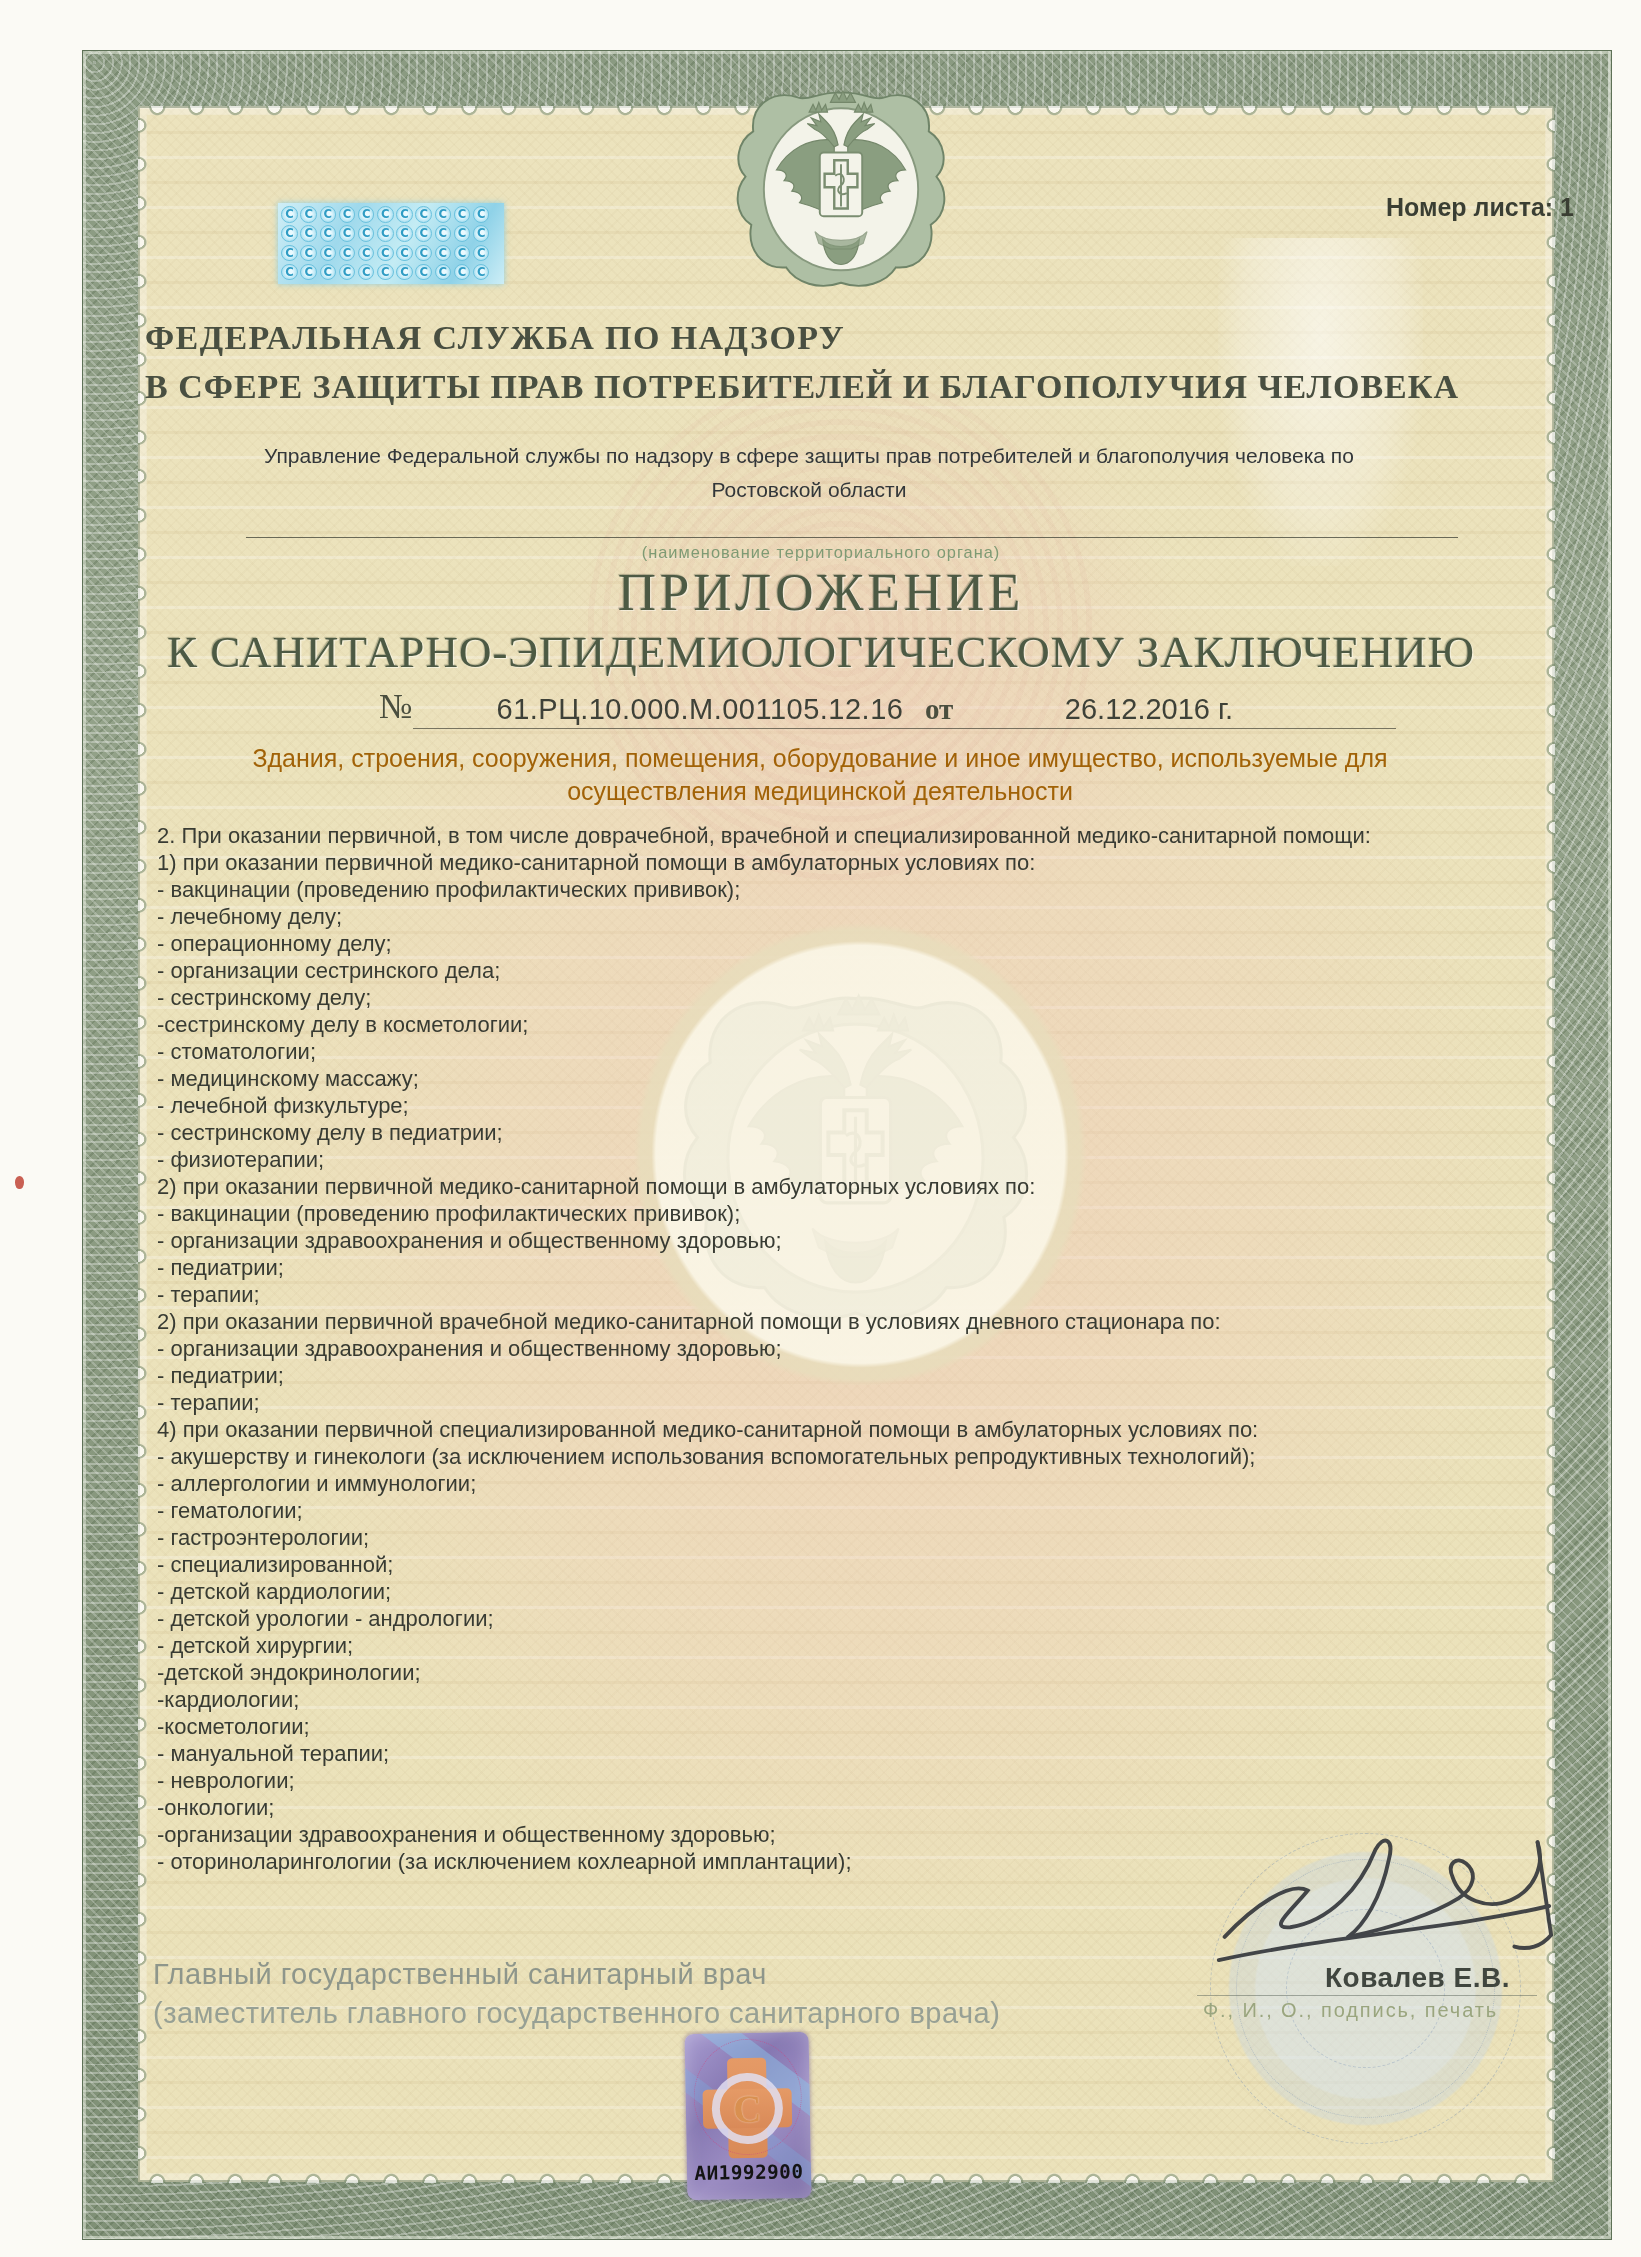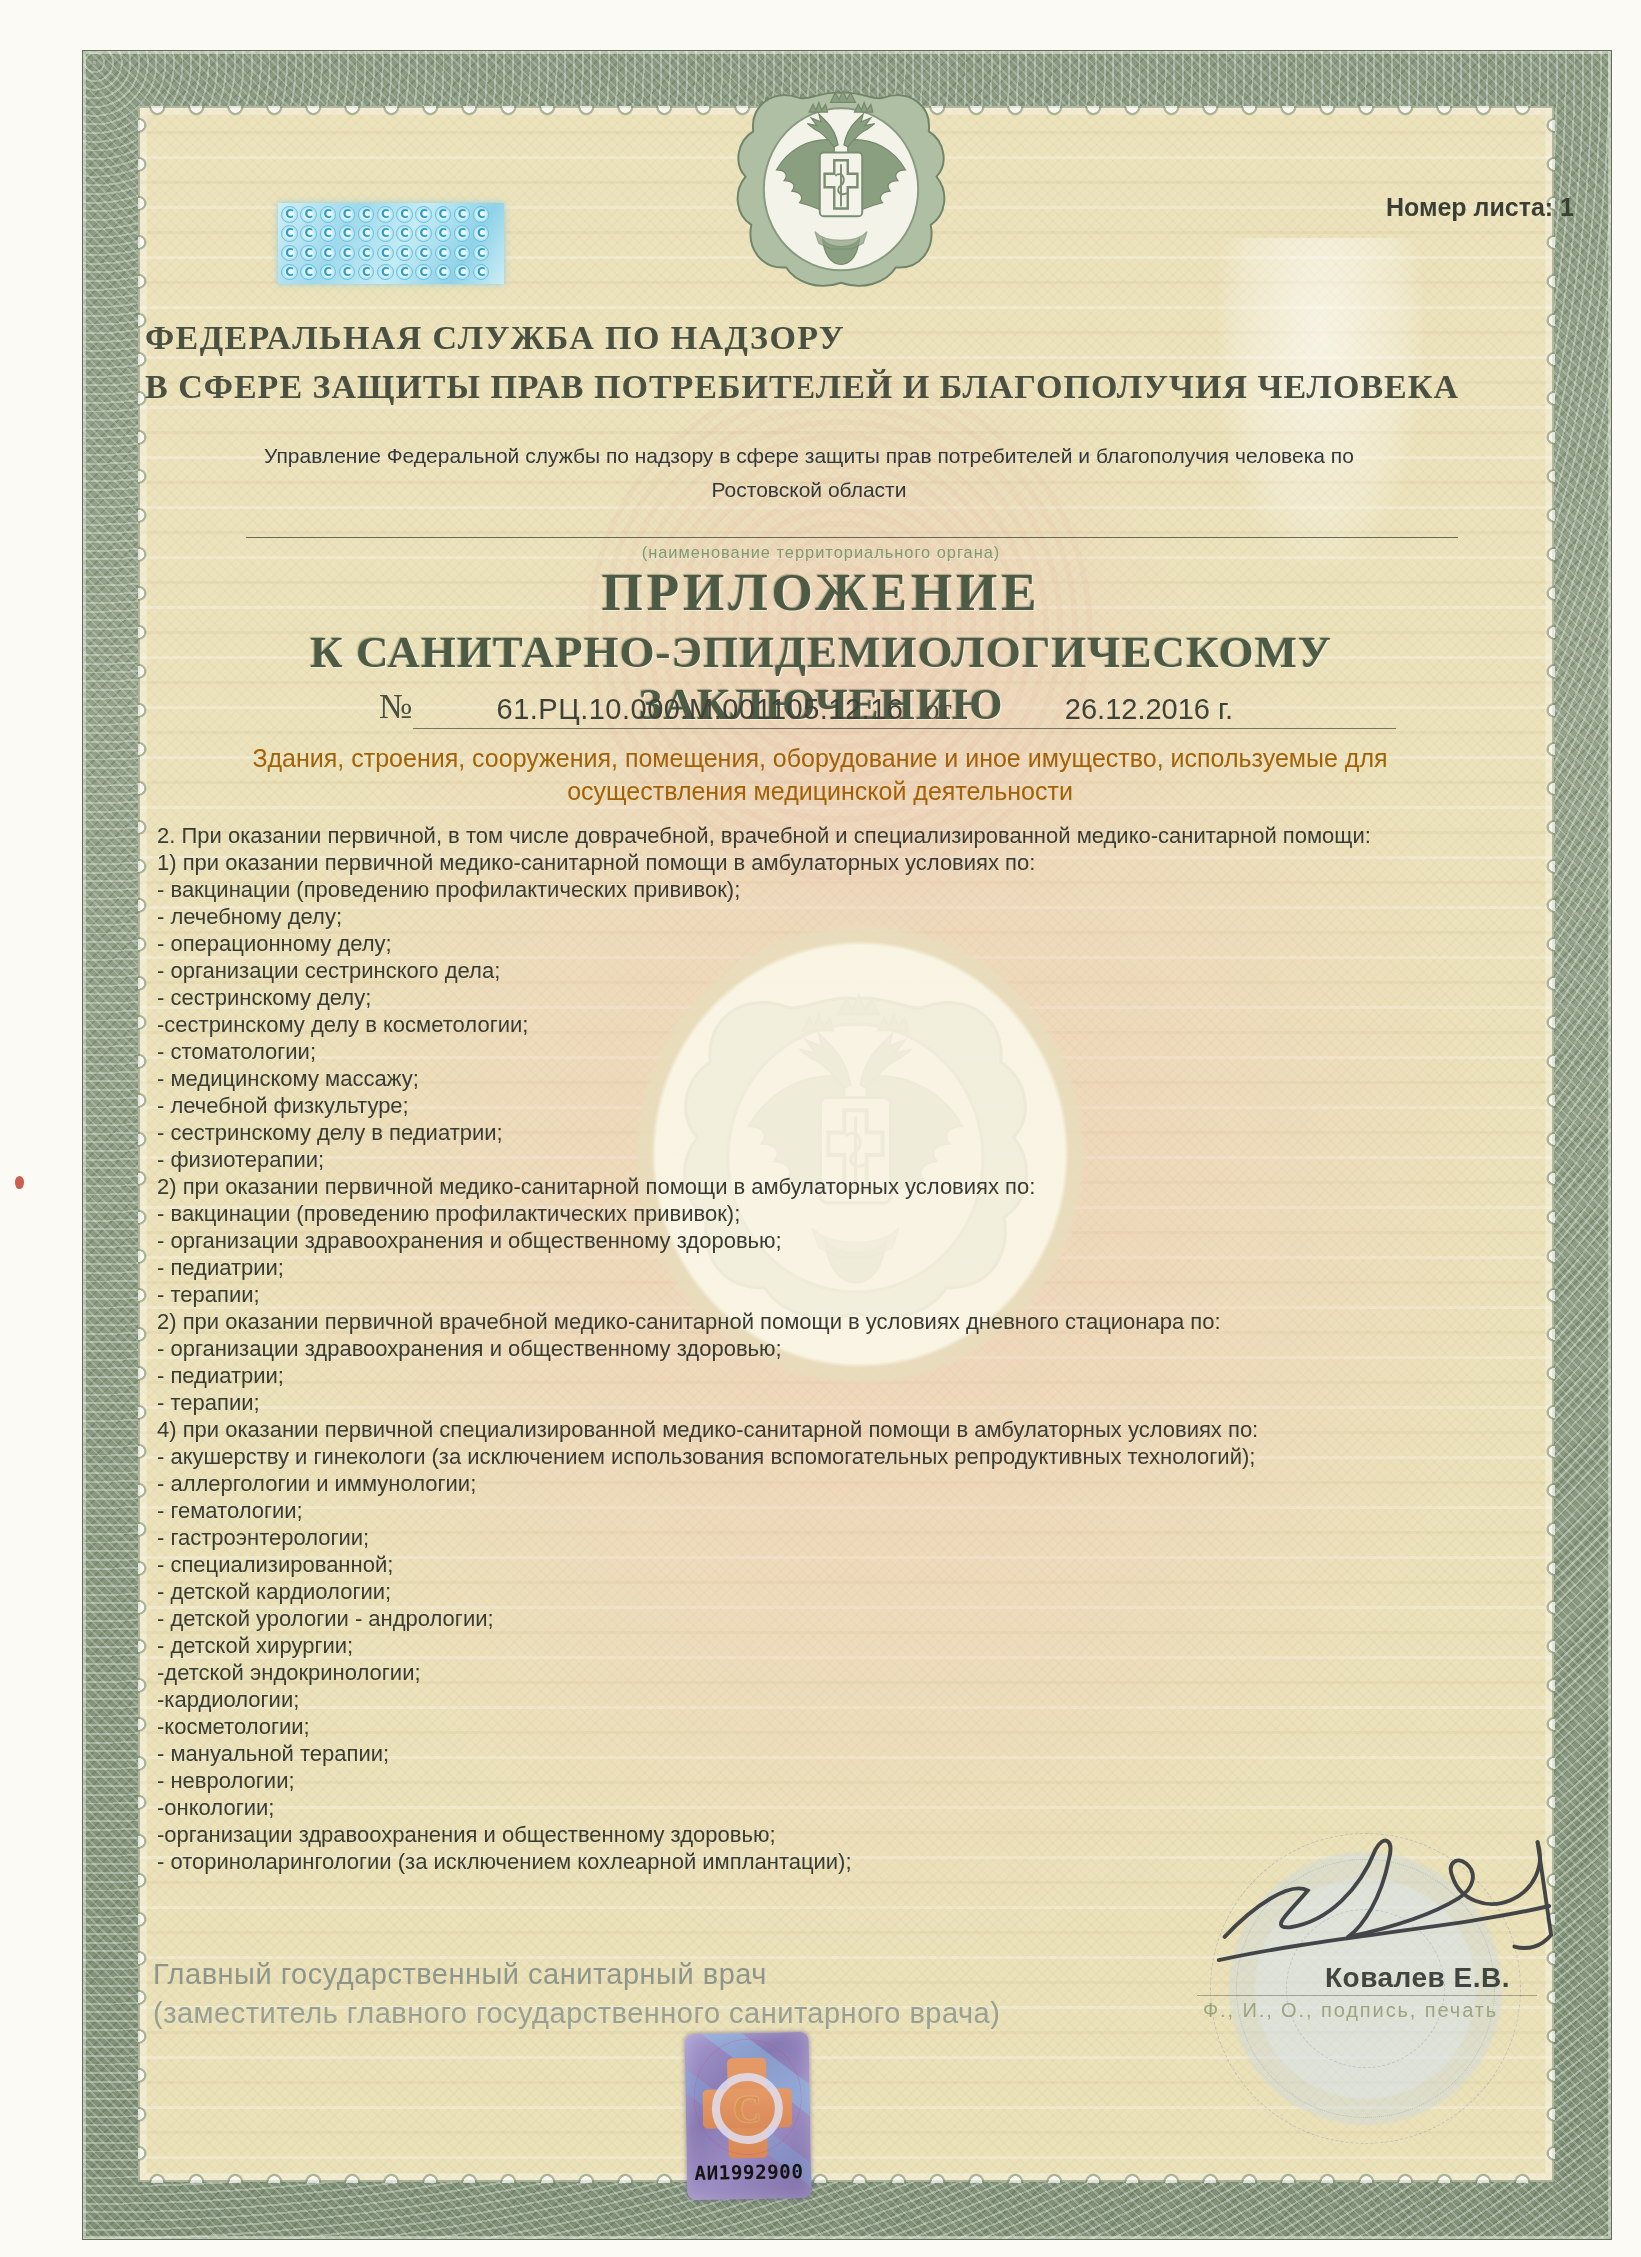--- a/index.html
+++ b/index.html
@@ -49,28 +49,28 @@
   .emblem{left:730px;top:87px;width:222px;height:217px;}
 
   
   .sheetnum{left:1376px;top:193px;width:198px;text-align:right;font-size:25px;font-weight:bold;color:#3a3e33;}
   .hdr{left:145px;top:319px;width:1352px;color:#494f41;font-family:Liberation Serif, serif;font-weight:bold;}
   .hdr .l1{font-size:34px;letter-spacing:1.4px;}
   .hdr .l2{font-size:34px;letter-spacing:1px;margin-top:10.6px;}
   .dept{left:162px;top:439px;width:1294px;text-align:center;font-size:21px;color:#33373a;line-height:34px;}
   .rule{left:246px;top:537px;width:1212px;border-top:1.9px solid rgba(62,64,54,0.75);}
   .rule-caption{left:145px;top:543px;width:1352px;text-align:center;font-size:16.4px;color:#7e9a74;letter-spacing:1px;}
-  .title{left:145px;top:562px;width:1352px;text-align:center;font-family:"Liberation Serif",serif;font-weight:bold;color:#4d5a44;
+  .title{left:145px;top:562px;width:1352px;text-align:center;font-family:"Liberation Serif",serif;font-weight:normal;color:#4d5a44;
     text-shadow:1.4px 1.4px 0 rgba(255,255,250,0.45), -1px -1px 1px rgba(58,70,48,0.35);}
   .title .t1{font-size:53px;letter-spacing:3.9px;}
   .title .t2{font-size:45px;letter-spacing:1px;margin-top:3.9px;}
   .no-sign{left:379px;top:687px;font-family:"Liberation Serif",serif;font-size:35px;color:#4a4e3e;}
   .num-underline{left:413px;top:728px;width:983px;border-top:1.4px solid rgba(70,70,58,0.7);}
   .doc-number{left:483px;top:693px;width:434px;text-align:center;font-size:29px;color:#3e4138;letter-spacing:0.5px;}
-  .ot-sign{left:925px;top:693px;font-family:"Liberation Serif",serif;font-size:29px;color:#4a4e3e;}
+  .ot-sign{left:925px;top:693px;font-family:"Liberation Serif",serif;font-size:29px;color:#4a4e3e;font-weight:bold;}
   .doc-date{left:1004px;top:693px;width:290px;text-align:center;font-size:29px;color:#3e4138;}
   .subject{left:183px;top:742px;width:1274px;text-align:center;font-size:25px;color:#a16207;line-height:33px;}
   .bodylist{left:157px;top:823px;width:1381px;font-size:22px;color:#383b33;}
   .body-line{height:27px;white-space:nowrap;}
   .foot1{left:153px;top:1958px;font-size:29px;color:#8e968b;letter-spacing:0.5px;}
   .foot2{left:153px;top:1997px;font-size:29px;color:#97a094;letter-spacing:0.5px;}
 
   
   .stamp{left:1210px;top:1833px;width:311px;height:311px;border-radius:50%;
     background:radial-gradient(circle, rgba(212,226,240,0.55) 0 50%, rgba(196,214,233,0.35) 51% 62%, rgba(196,214,233,0) 63%);

